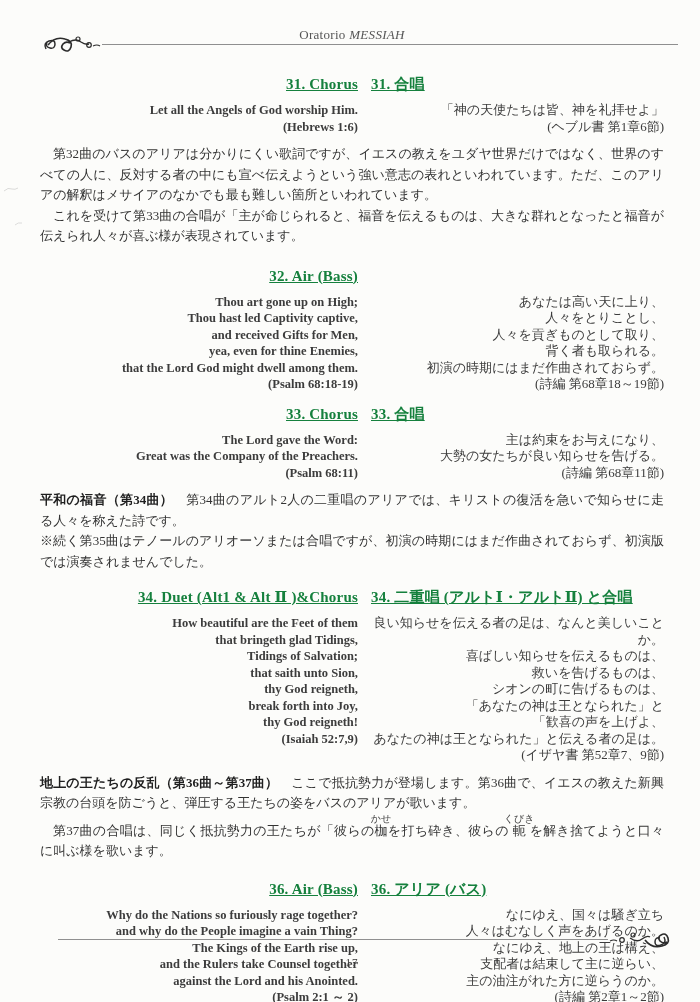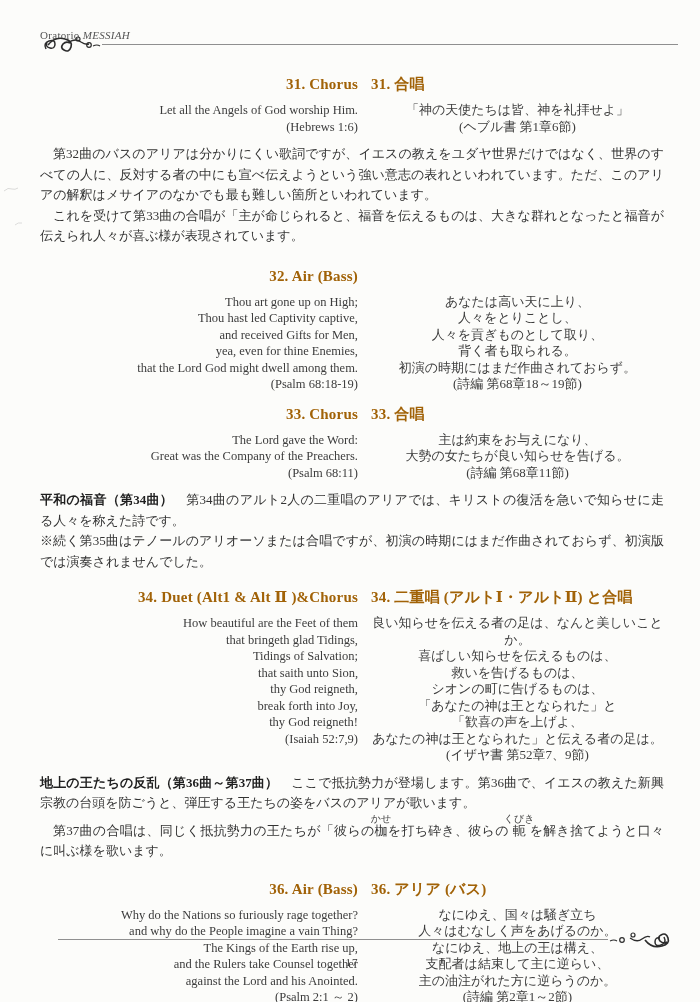--- a/index.html
+++ b/index.html
@@ -10,44 +10,44 @@
     background:#fcfcfa;
     overflow:hidden;
     font-family:"Liberation Serif","DejaVu Serif",serif;
     color:#3a3a3a;
     box-sizing:border-box;
     padding:0 36px 0 40px;
   }
   
   .header{position:relative;margin-top:28px;}
   .header-title{
-    text-align:left;font-size:11px;color:#555;
+    text-align:center;font-size:13px;color:#555;
     letter-spacing:.3px;margin:0 0 2px 0;line-height:14px;
   }
   .header-title em{font-style:italic;}
   .header-rule{
     border:none;border-top:1.6px solid #8f8f8f;
     margin:0 -14px 0 62px;height:0;
   }
   .ornament{position:absolute;}
   .ornament-header{left:2px;top:4px;}
   
   .piece-head,.piece-body{
     display:grid;grid-template-columns:318px 1fr;column-gap:13px;
   }
   .piece-head{margin-top:30px;}
   .piece-head h2{
-    margin:0;font-size:15px;font-weight:bold;color:#a16207;
-    line-height:19px;letter-spacing:.2px;
+    margin:0;font-size:15px;font-weight:bold;color:#15803d;
+    line-height:19px;letter-spacing:.2px;text-decoration:underline;
   }
   .head-en{text-align:right;}
   .head-ja{text-align:left;}
   .piece-body{margin-top:8px;}
-  .col-en{text-align:right;}
-  .col-ja{text-align:center;}
+  .col-en{text-align:right;font-weight:bold;}
+  .col-ja{text-align:right;}
   .line{font-size:12.5px;line-height:16.5px;color:#3c3c3c;}
   .col-ja .line{font-size:13px;}
   
   .commentary{margin:9px 0 0 0;}
   .commentary p{
     margin:0;font-size:13px;line-height:20.5px;color:#333;
     text-align:justify;
   }
   .commentary p.indent{text-indent:1em;}
   .lead{font-weight:bold;color:#1f1f1f;}

